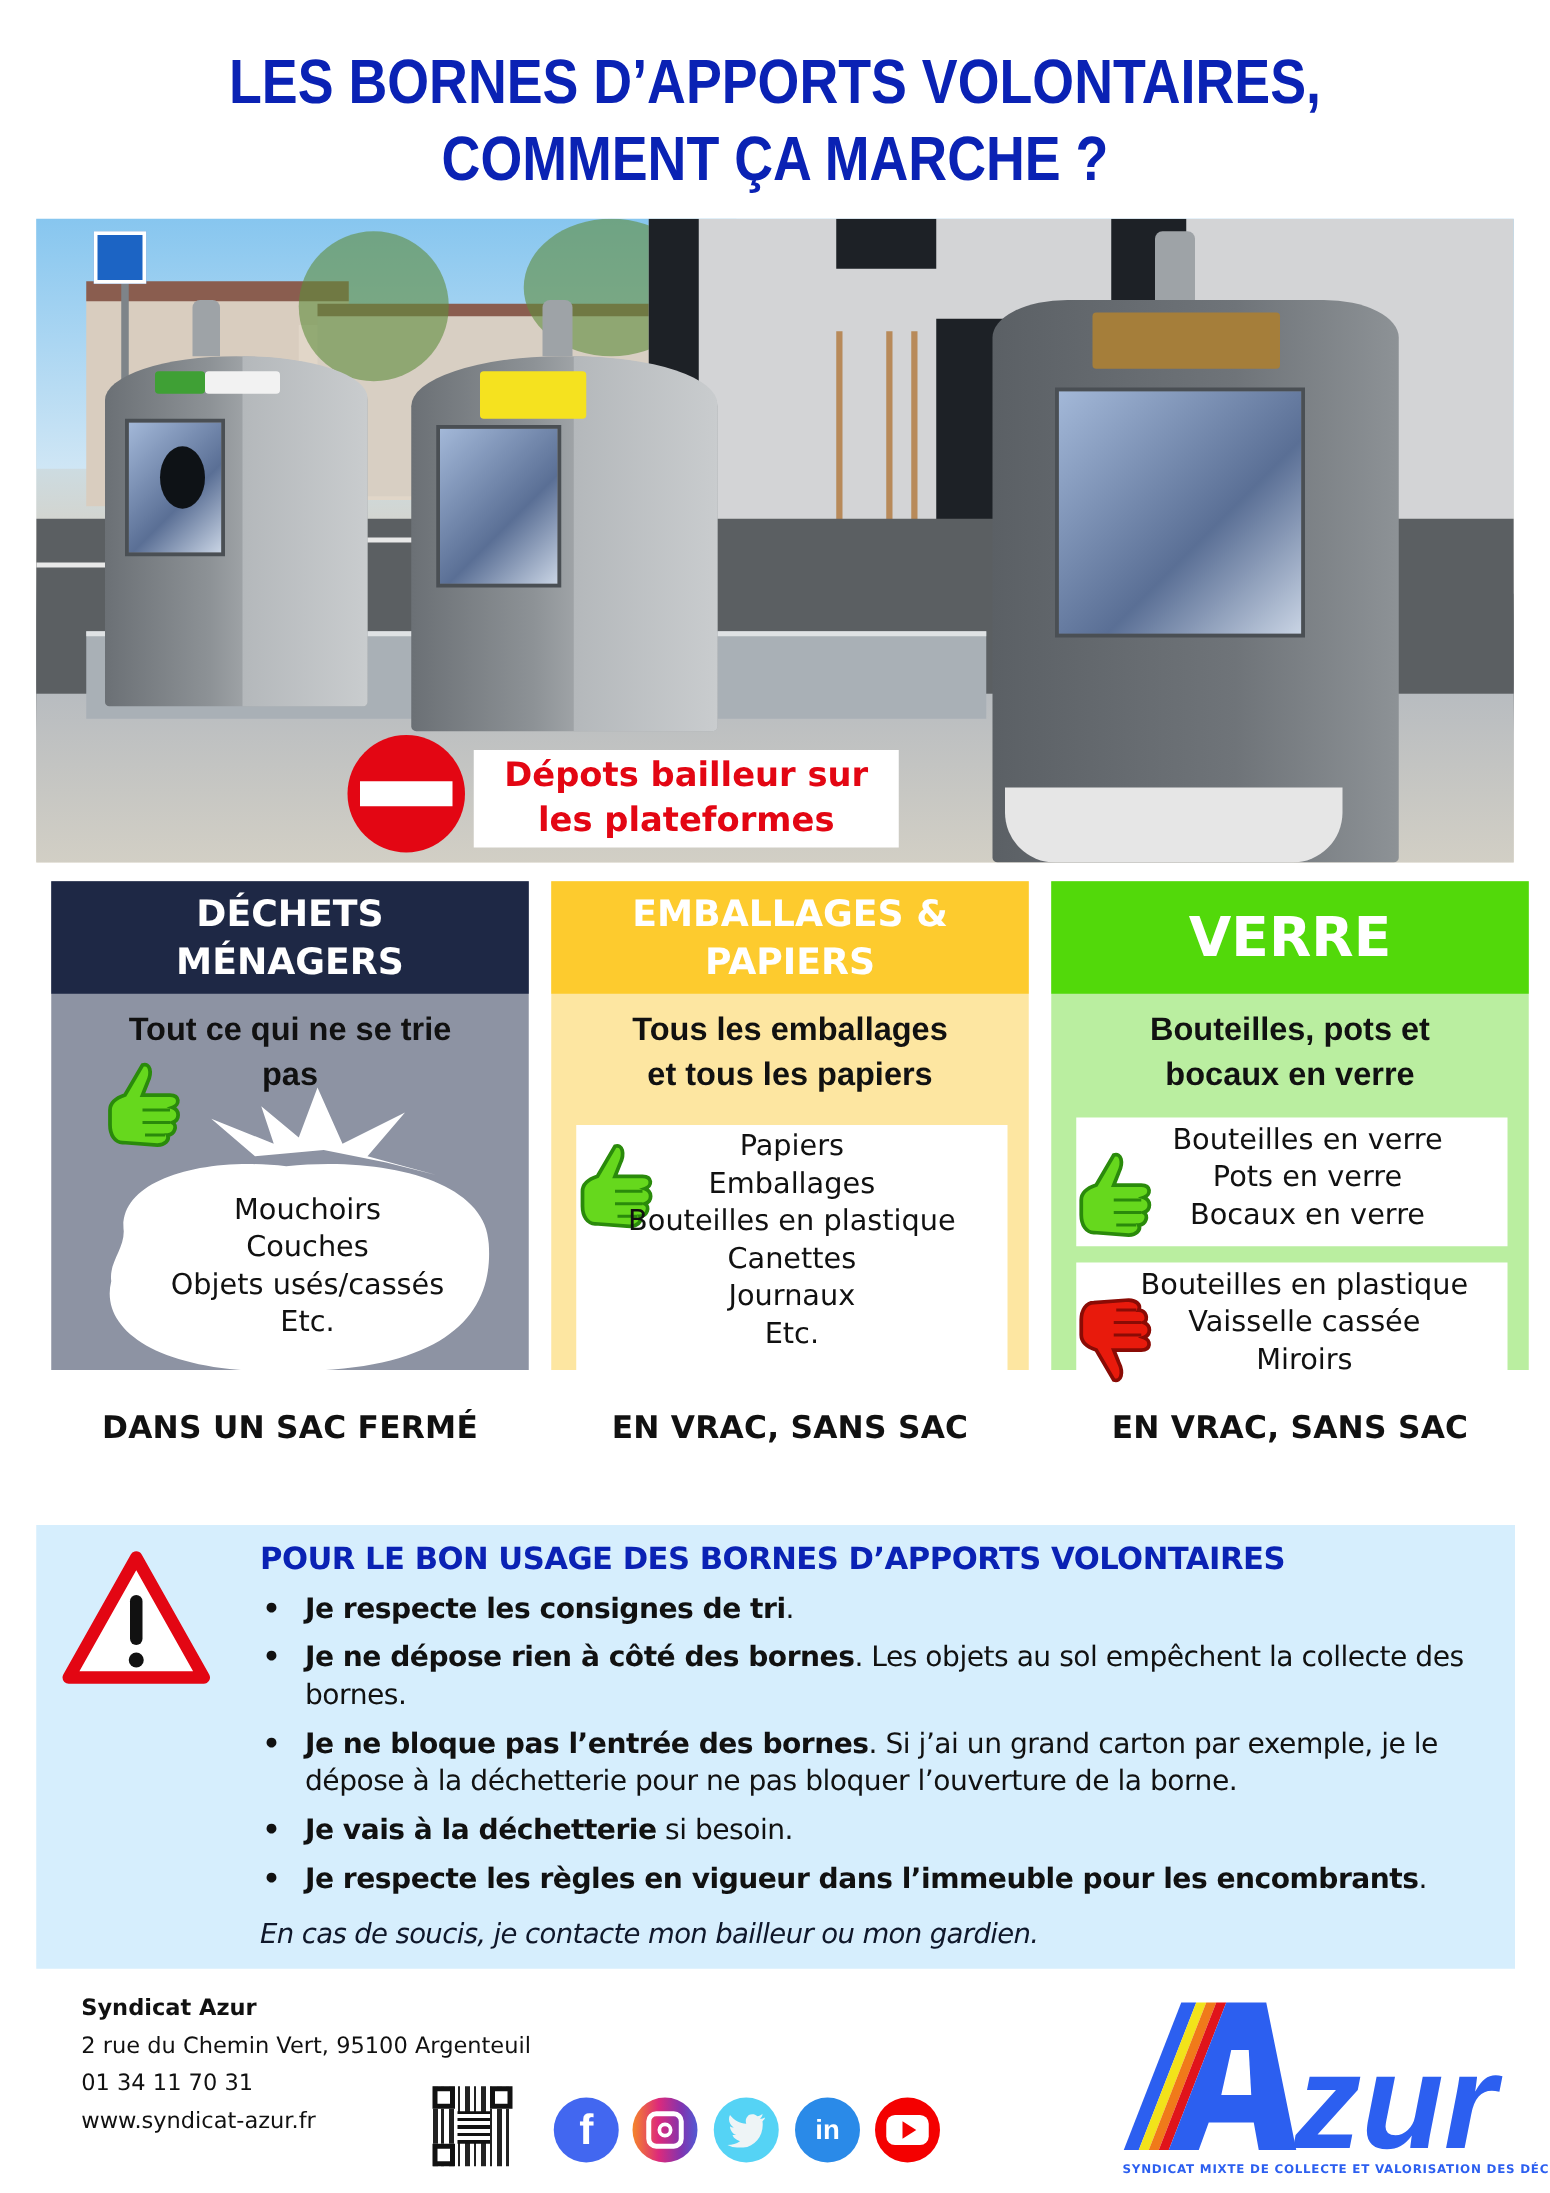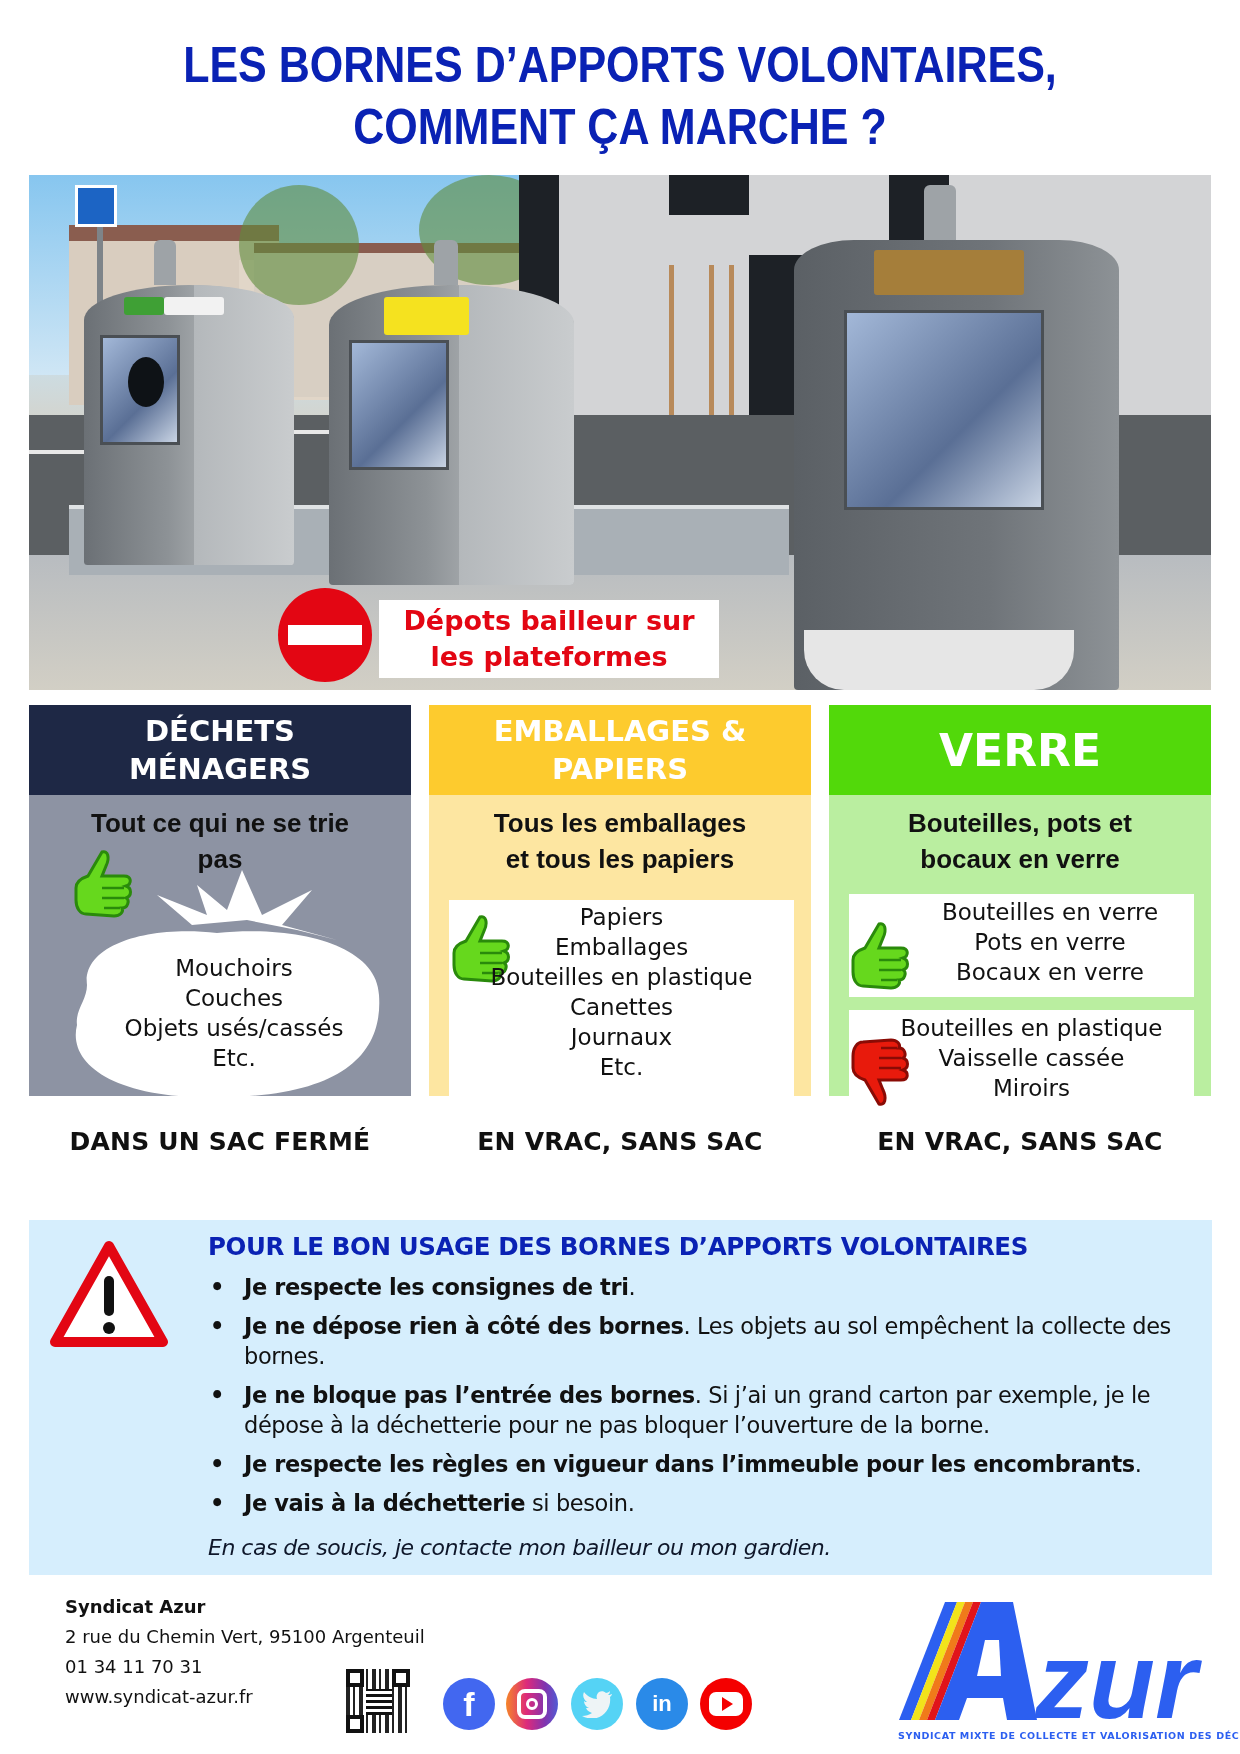--- a/index.html
+++ b/index.html
@@ -22,21 +22,21 @@
   .photo .stake { position: absolute; background: #b88a5a; }
   .bin { position: absolute; background: linear-gradient(90deg, #6b7075 0%, #8d9296 40%, #a8acaf 60%, #9ea2a5 100%); border-radius: 120px 120px 4px 4px / 40px 40px 4px 4px; }
   .bin .slot { position: absolute; background: linear-gradient(135deg, #a3b8d8, #5a6f95 60%, #c9d4e4); border: 3px solid #4a4f54; }
   .bin .label { position: absolute; border-radius: 3px; }
   .bin .vent { position: absolute; background: #9ea3a7; border-radius: 6px 6px 0 0; }
   .bin .side { position: absolute; top: 0; right: 0; height: 100%; background: linear-gradient(90deg, #b4b8bb, #c9ccce); border-radius: 0 120px 4px 0 / 0 40px 4px 0; }
   .no-entry { position: absolute; left: 278px; top: 588px; width: 94px; height: 94px; border-radius: 50%; background: #e30613; }
   .no-entry .bar { position: absolute; left: 10px; top: 37px; width: 74px; height: 20px; background: #fff; }
   .ban-text { position: absolute; left: 379px; top: 600px; width: 340px; height: 78px; background: #fff; color: #e30613; font-weight: bold; font-size: 27px; line-height: 36px; text-align: center; padding-top: 3px; }
   
-  .col { position: absolute; top: 705px; width: 382px; height: 391px; }
+  .col { position: absolute; top: 705px; width: 382px; height: 391px; margin-left: 12px; }
   .col .head { position: absolute; left: 0; top: 0; width: 100%; height: 90px; color: #fff; font-weight: bold; text-align: center; display: flex; align-items: center; justify-content: center; }
   .col .sub { position: absolute; left: 0; top: 100px; width: 100%; text-align: center; font-weight: bold; font-size: 26px; line-height: 36px; color: #111; padding: 0 14px; font-family: "Liberation Sans", sans-serif; }
   .col .foot { position: absolute; left: 0; top: 422px; width: 100%; text-align: center; font-weight: bold; font-size: 25px; color: #111; font-family: "DejaVu Sans", sans-serif; letter-spacing: 0.2px; }
   .col1 { left: 29px; background: #8d93a3; }
   .col1 .head { background: #1e2845; font-size: 29px; line-height: 38px; }
   .col2 { left: 429px; background: #fde6a1; }
   .col2 .head { background: #fdcb2e; font-size: 29px; line-height: 38px; }
   .col3 { left: 829px; background: #baeea0; }
   .col3 .head { background: #52d90a; font-size: 44px; }
   .items { position: absolute; text-align: center; font-size: 23px; line-height: 30px; color: #111; font-family: "DejaVu Sans", sans-serif; }
@@ -188,21 +188,21 @@
   <div class="head">VERRE</div>
   <div class="sub">
     <div>Bouteilles, pots et</div>
     <div>bocaux en verre</div>
   </div>
   <div class="box" style="left:20px;top:189px;width:345px;height:103px;"></div>
   <svg class="thumb" style="left:20px;top:215px;" viewBox="0 0 64 70">
     <path d="M30 4 C36 2 38 10 34 18 L30 28 L52 28 C60 28 60 36 54 38 C60 40 60 48 54 50 C58 52 56 60 50 60 C52 64 48 68 42 68 L14 66 C8 66 4 60 4 52 L4 40 C4 34 10 30 16 28 Z" fill="#66d81d" stroke="#2a8a0b" stroke-width="3"></path>
     <path d="M30 40 H52 M30 50 H52 M32 60 H48" stroke="#2a8a0b" stroke-width="2.5" fill="none"></path>
   </svg>
-  <div class="items" style="left:76px;top:192px;width:290px;">
+  <div class="items" style="left:60px;top:192px;width:290px;">
     <div>Bouteilles en verre</div>
     <div>Pots en verre</div>
     <div>Bocaux en verre</div>
   </div>
   <div class="box" style="left:20px;top:305px;width:345px;height:103px;"></div>
   <svg class="thumb" style="left:20px;top:333px;transform:scale(1,-1);" viewBox="0 0 64 70">
     <path d="M30 4 C36 2 38 10 34 18 L30 28 L52 28 C60 28 60 36 54 38 C60 40 60 48 54 50 C58 52 56 60 50 60 C52 64 48 68 42 68 L14 66 C8 66 4 60 4 52 L4 40 C4 34 10 30 16 28 Z" fill="#e81a0c" stroke="#8a0b05" stroke-width="3"></path>
     <path d="M30 40 H52 M30 50 H52 M32 60 H48" stroke="#8a0b05" stroke-width="2.5" fill="none"></path>
   </svg>
   <div class="items" style="left:40px;top:308px;width:325px;">
@@ -217,22 +217,22 @@
   <svg class="warn" viewBox="0 0 120 108">
     <path d="M60 6 L114 102 L6 102 Z" fill="#fff" stroke="#e30613" stroke-width="10" stroke-linejoin="round"></path>
     <rect x="55" y="36" width="10" height="40" rx="5" fill="#111"></rect>
     <circle cx="60" cy="88" r="6" fill="#111"></circle>
   </svg>
   <h2>POUR LE BON USAGE DES BORNES D’APPORTS VOLONTAIRES</h2>
   <ul>
     <li><b>Je respecte les consignes de tri</b><span>.</span></li>
     <li><b>Je ne dépose rien à côté des bornes</b><span>. Les objets au sol empêchent la collecte des bornes.</span></li>
     <li><b>Je ne bloque pas l’entrée des bornes</b><span>. Si j’ai un grand carton par exemple, je le dépose à la déchetterie pour ne pas bloquer l’ouverture de la borne.</span></li>
+    <li><b>Je vais à la déchetterie</b><span> si besoin.</span></li>
     <li><b>Je respecte les règles en vigueur dans l’immeuble pour les encombrants</b><span>.</span></li>
-    <li><b>Je vais à la déchetterie</b><span> si besoin.</span></li>
   </ul>
   <div class="note">En cas de soucis, je contacte mon bailleur ou mon gardien.</div>
 </div>
 
 <div class="contact">
   <div class="org">Syndicat Azur</div>
   <div>2 rue du Chemin Vert, 95100 Argenteuil</div>
   <div>01 34 11 70 31</div>
   <div>www.syndicat-azur.fr</div>
 </div>

